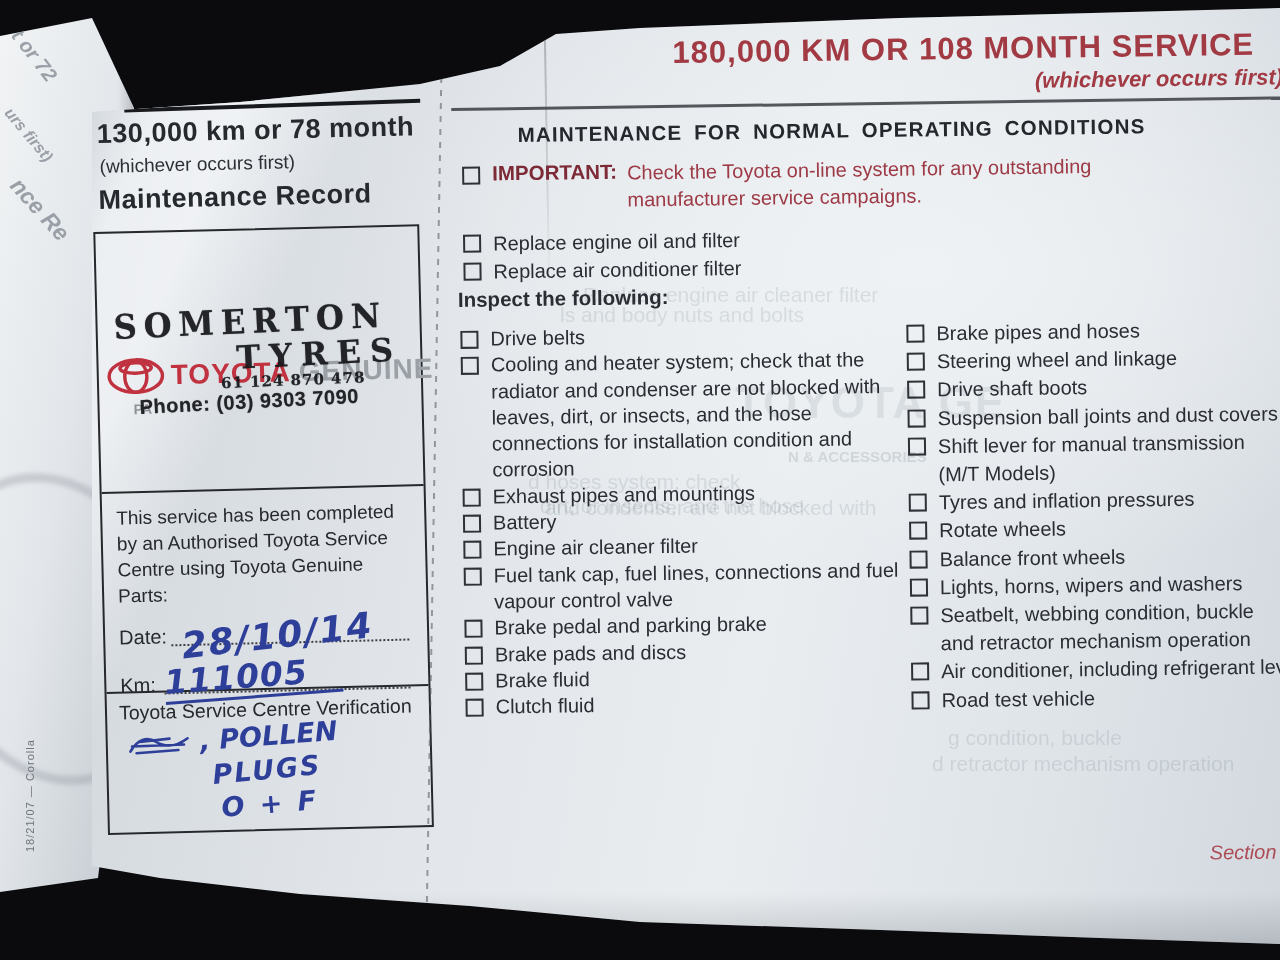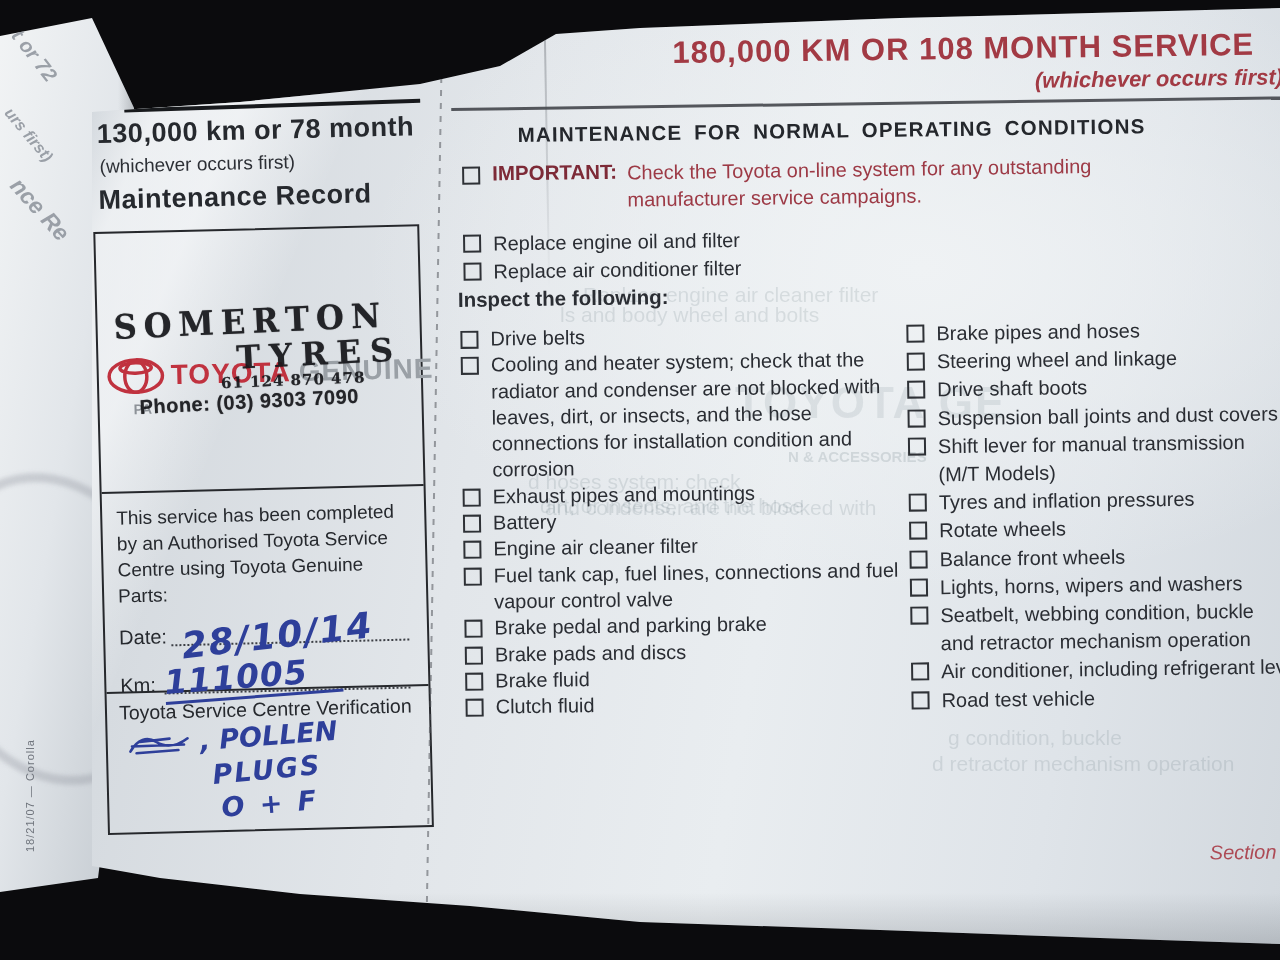--- a/index.html
+++ b/index.html
@@ -138,21 +138,21 @@
     <div class="spine-text">18/21/07 — Corolla</div>
     <div class="edge-shade"></div>
   </div>
 
   <div class="page">
     <div class="sheen"></div>
 
     <div class="ghosts">
 
     <span class="ghost g0">Replace engine air cleaner filter</span>
-        <span class="ghost g1">ls and body wheel and bolts</span>
+        <span class="ghost g1">ls and body nuts and bolts</span>
         <span class="ghost g2">TOYOTA GE</span>
         <span class="ghost g3">N &amp; ACCESSORIES</span>
         <span class="ghost g4">d hoses system; check</span>
         <span class="ghost g5">and condenser are not blocked with</span>
         <span class="ghost g6">dirt, or insects, and the hose</span>
         <span class="ghost g8">g condition, buckle</span>
         <span class="ghost g9">d retractor mechanism operation</span>
       </div>
 
     <div class="left-panel">

